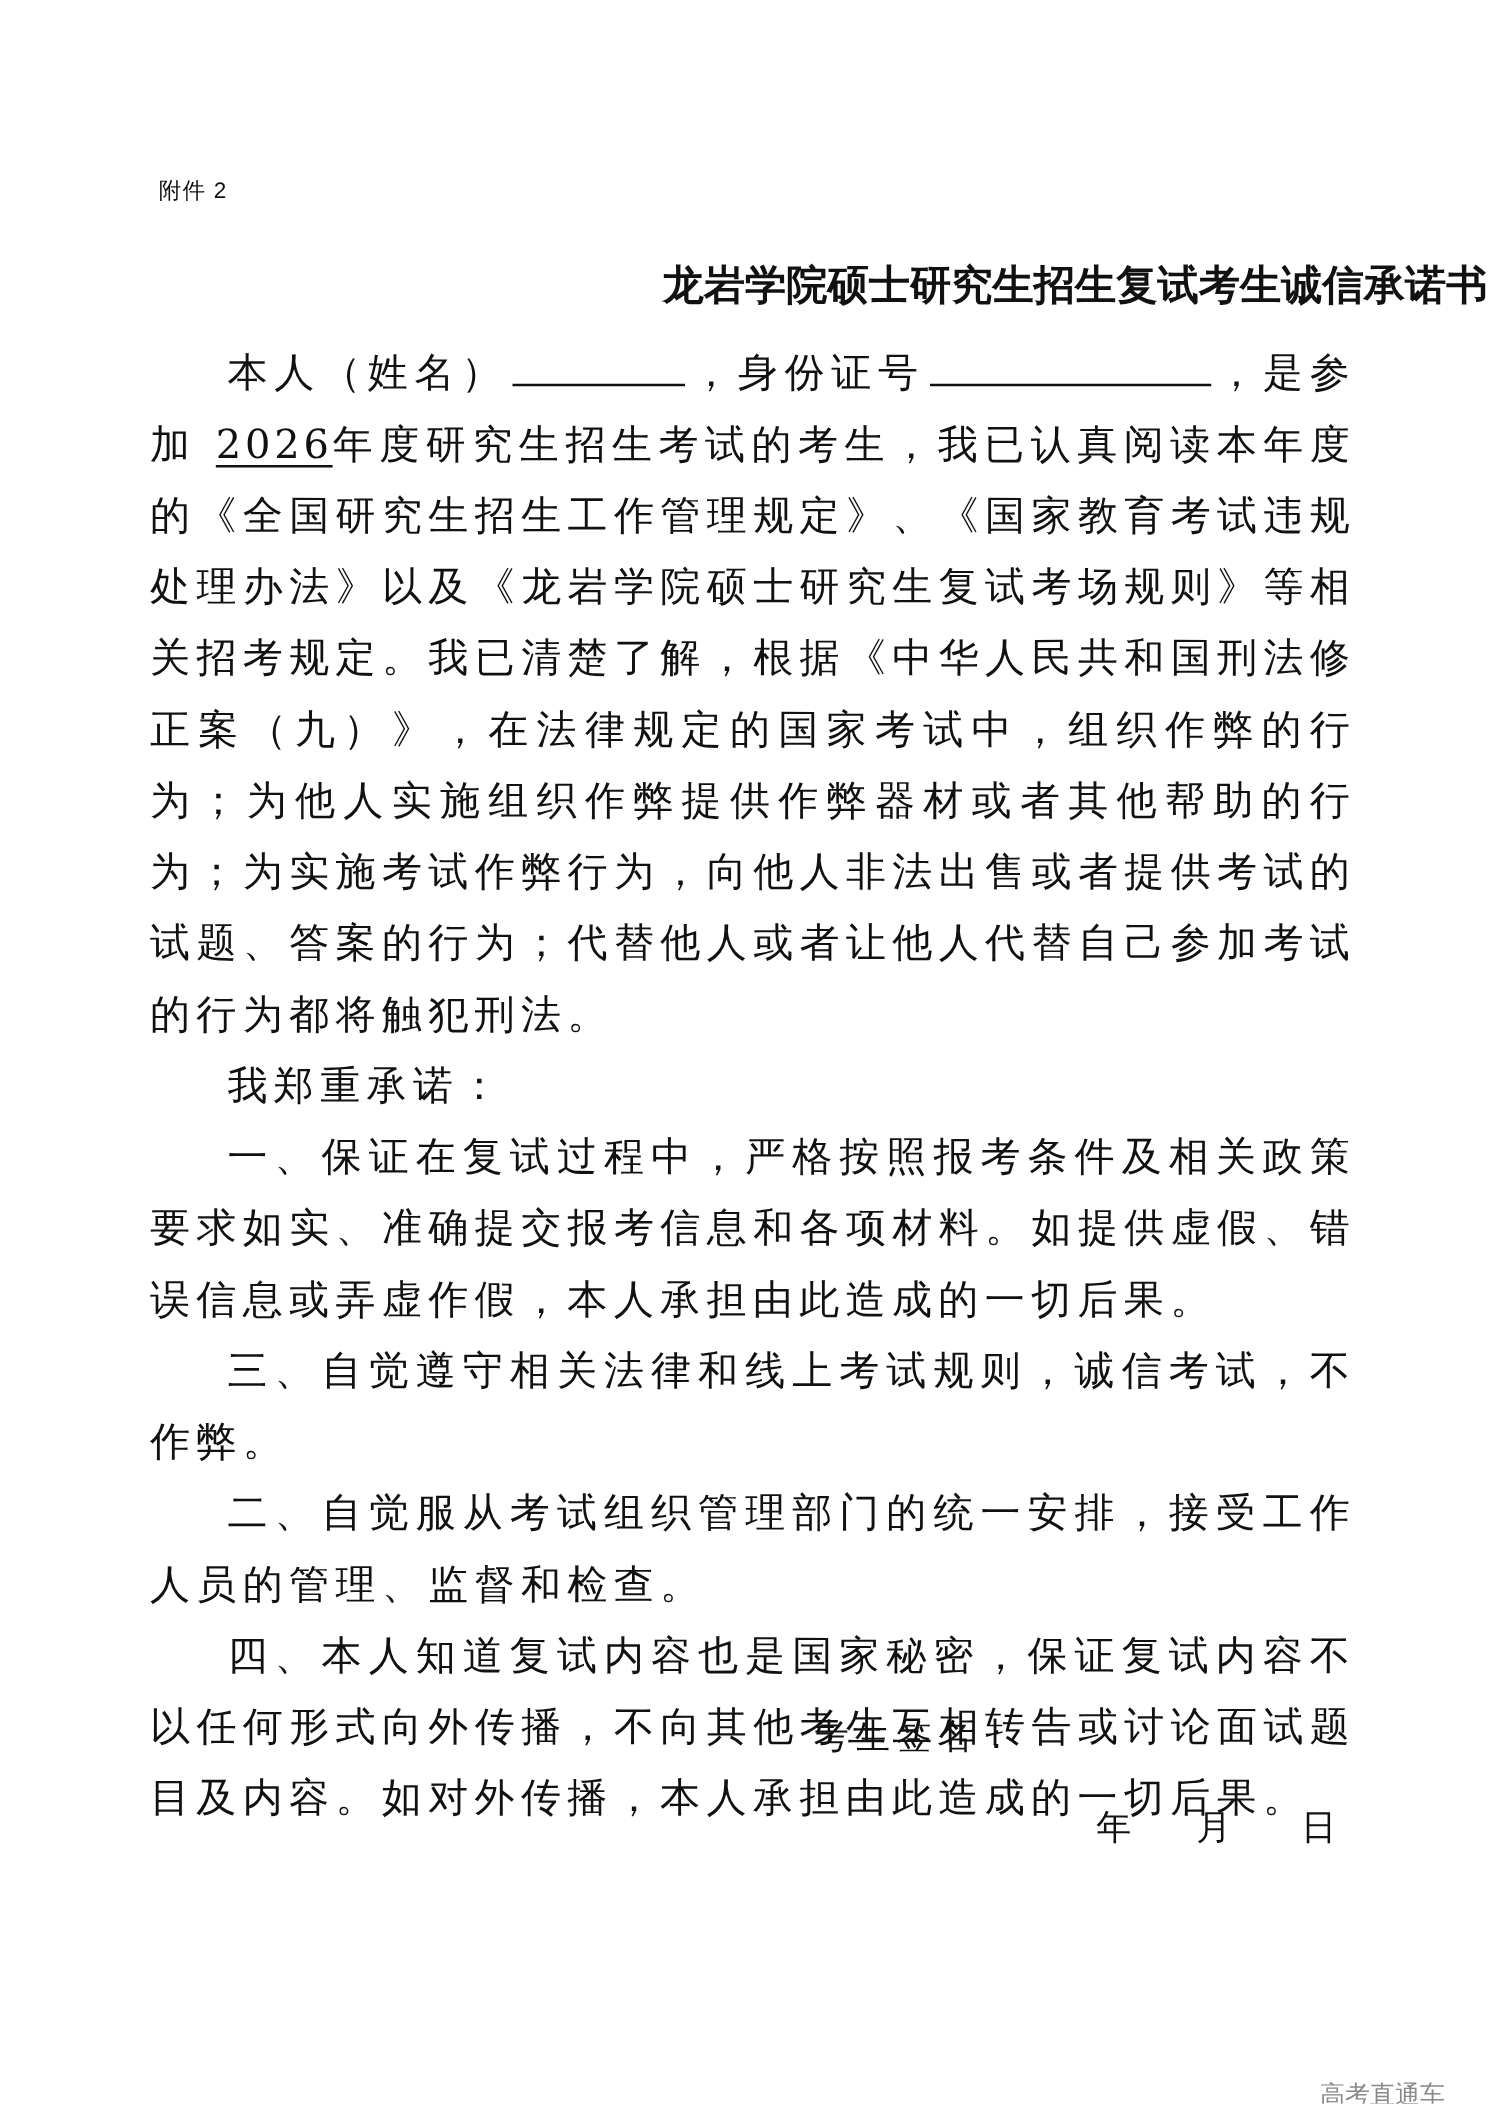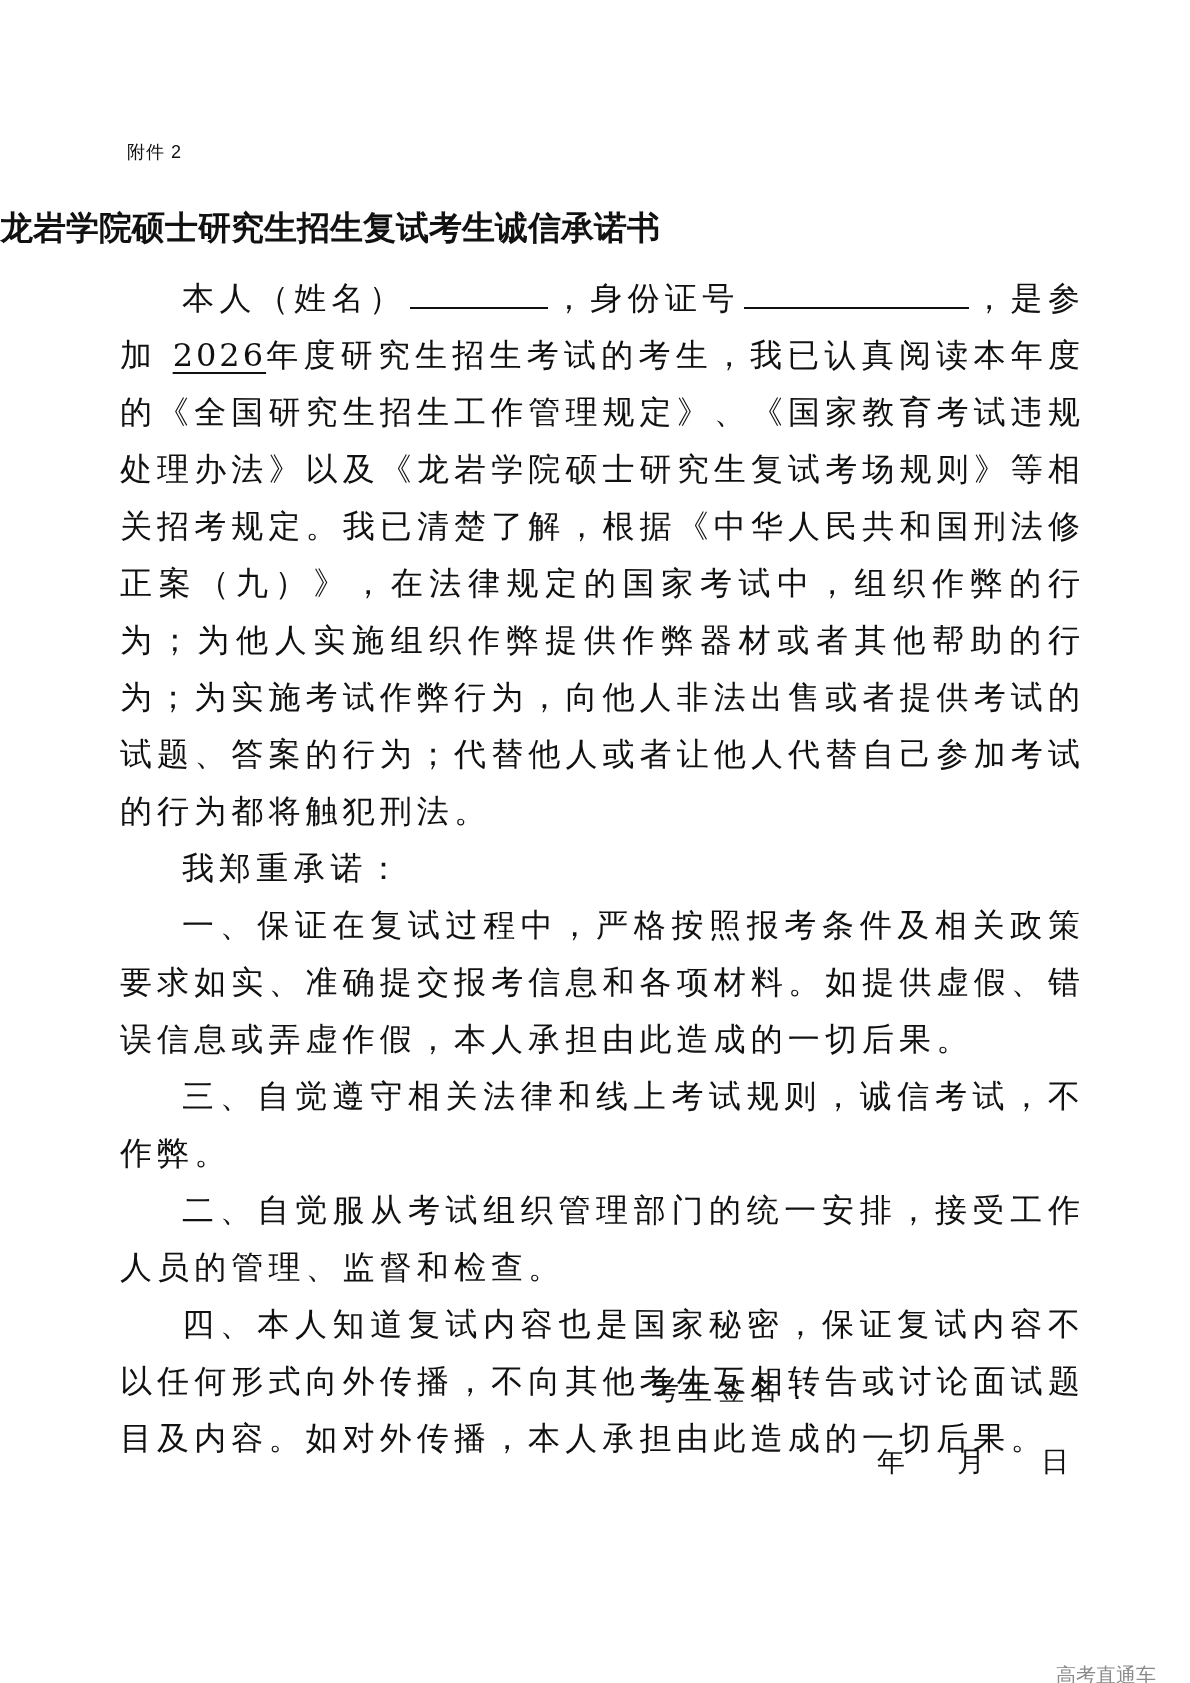--- a/index.html
+++ b/index.html
@@ -29,21 +29,21 @@
     line-height: 32px;
     letter-spacing: 1px;
     font-family: "Liberation Sans", "DejaVu Sans", sans-serif;
     margin-left: 16px;
   }
   .doc-title {
     position: absolute;
     left: 0;
     width: 1190px;
     top: 206px;
-    text-align: left;
+    text-align: right;
     font-size: 33px;
     line-height: 44px;
     font-weight: bold;
     font-family: "DejaVu Serif", "Liberation Serif", serif;
     letter-spacing: 0px;
   }
   .body-text {
     position: absolute;
     left: 120px;
     width: 965px;

